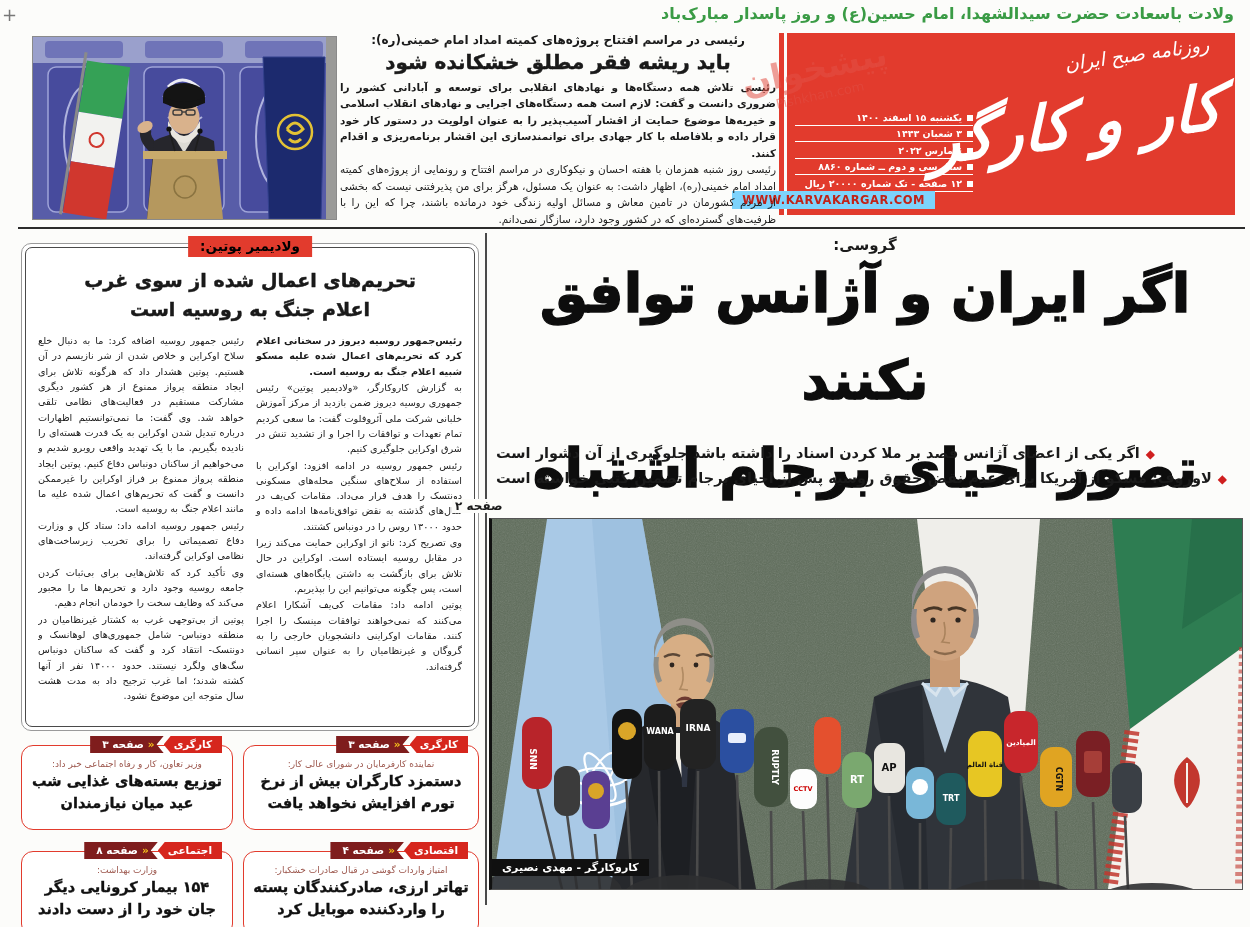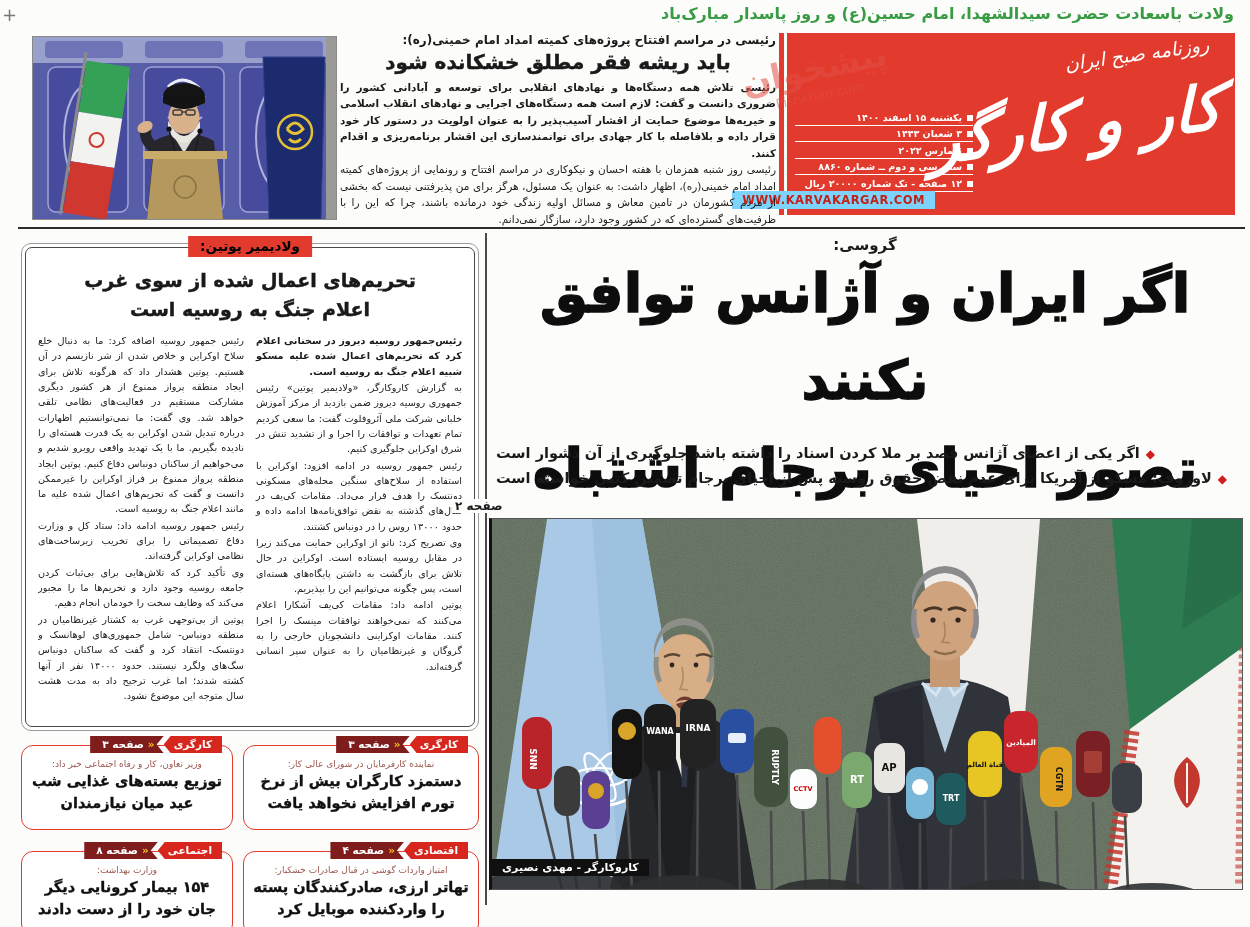--- a/index.html
+++ b/index.html
@@ -21,21 +21,21 @@
                padding:2.5px 0 2px;text-align:right;white-space:nowrap;}
   .mh-sq{display:inline-block;width:6px;height:6px;background:#fff;margin-left:5px;}
   .mh-site{position:absolute;bottom:6px;right:300px;background:#7dd3fc;color:#c02318;font-weight:bold;
            font-size:11.5px;padding:2px 10px;letter-spacing:.5px;direction:ltr;white-space:nowrap;}
   .watermark{position:absolute;top:48px;left:742px;z-index:6;text-align:center;
              transform:rotate(-12deg);pointer-events:none;}
   .watermark .wm-fa{font-size:34px;font-weight:bold;color:rgba(225,80,70,.55);}
   .watermark .wm-en{font-size:13px;color:rgba(225,80,70,.5);direction:ltr;}
   
   .lead{position:absolute;top:33px;left:340px;width:436px;height:194px;overflow:hidden;}
-  .lead-kicker{text-align:right;font-size:12px;font-weight:bold;margin-bottom:3px;}
+  .lead-kicker{text-align:center;font-size:12px;font-weight:bold;margin-bottom:3px;}
   .lead-headline{text-align:center;font-size:20px;font-weight:bold;-webkit-text-stroke:.4px #111;margin-bottom:5px;}
   .lead p{margin:0;font-size:10.5px;line-height:1.57;text-align:justify;}
   .lead p.b{font-weight:bold;}
   
   .raisi{position:absolute;top:36px;left:32px;width:303px;height:182px;border:1px solid #8a8a8a;}
   
   .hr-main{position:absolute;top:227px;left:18px;width:1227px;height:2px;background:#2c2c2c;}
   .v-divider{position:absolute;top:233px;left:485px;width:2px;height:672px;background:#4a4a4a;}
   
   .ms-kicker{position:absolute;top:236px;left:490px;width:750px;text-align:center;

